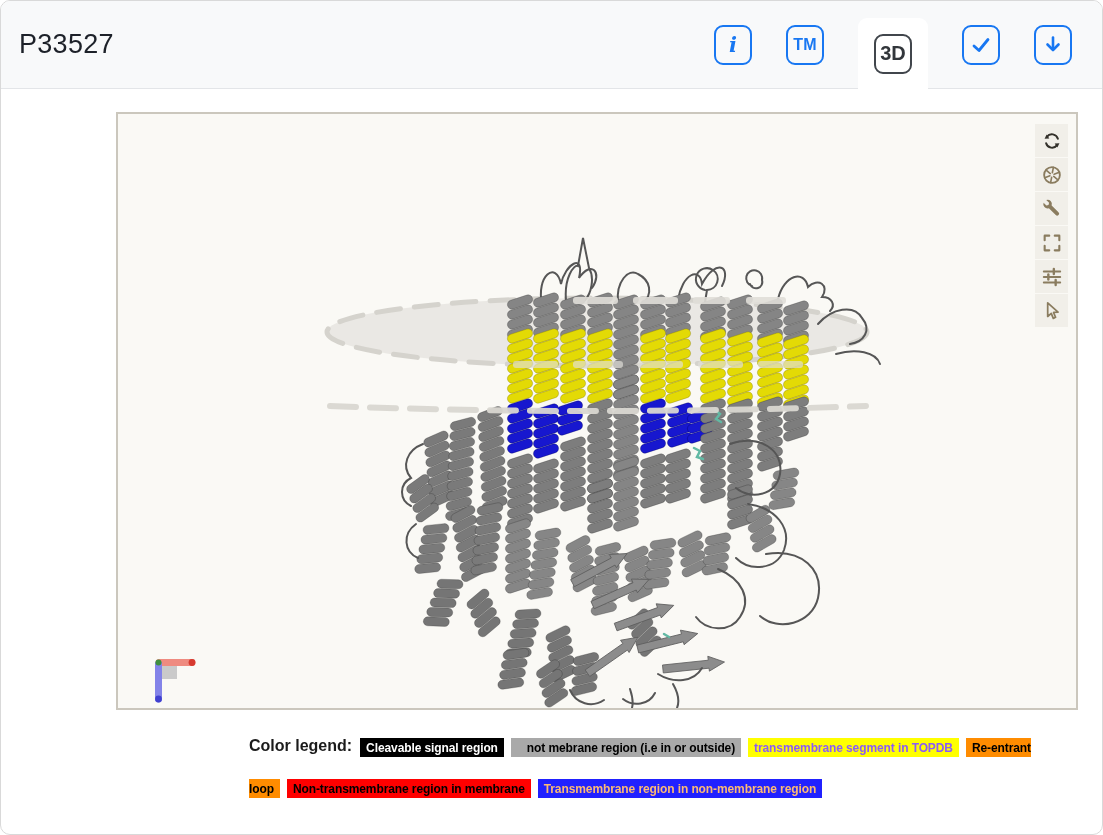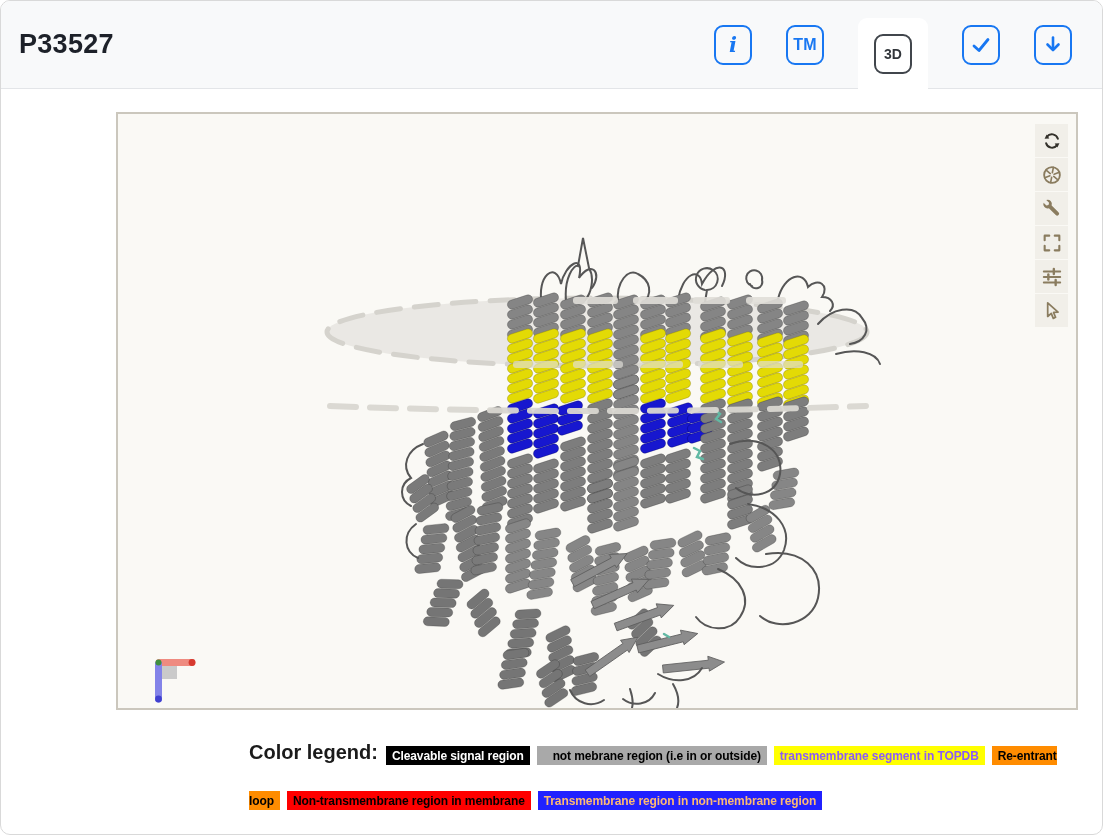--- a/index.html
+++ b/index.html
@@ -2,29 +2,29 @@
 <html><head>
 <meta charset="utf-8">
 <style>
   html,body{margin:0;padding:0;width:1103px;height:835px;background:#fff;
     font-family:"Liberation Sans",sans-serif;}
   .page{position:absolute;inset:0;border:1px solid #d9d9d9;border-radius:10px;
     overflow:hidden;background:#fff;box-sizing:border-box;}
   
   header{height:88px;background:#f8f9fa;border-bottom:1px solid #e3e5e8;
     display:flex;align-items:center;padding:0 30px 0 18px;box-sizing:border-box;}
-  .title{font-size:27px;font-weight:700;color:#1d2129;letter-spacing:.3px;}
+  .title{font-size:27px;font-weight:400;color:#1d2129;letter-spacing:.3px;}
   .tabs{margin-left:auto;display:flex;align-items:center;gap:34px;height:100%;}
   .tabbtn{width:38px;height:40px;border:2.5px solid #1877f2;border-radius:9px;
     background:transparent;color:#1877f2;display:flex;align-items:center;
     justify-content:center;cursor:pointer;padding:0;box-sizing:border-box;}
   .tabbtn .ital{font-family:"DejaVu Serif","Liberation Serif",serif;
     font-style:italic;font-weight:600;font-size:21px;line-height:1;}
   .tabbtn .tm{font-size:16px;font-weight:700;letter-spacing:.3px;}
-  .tabbtn .d3{font-size:14px;font-weight:700;}
+  .tabbtn .d3{font-size:20px;font-weight:700;}
   .tab-active-wrap{height:71px;align-self:flex-end;background:#fff;
     border-radius:9px 9px 0 0;display:flex;align-items:center;padding:0 16px;
     margin-bottom:-1px;}
   .tabbtn.dark{border-color:#41464c;color:#32363b;background:#fff;}
   .tabbtn svg{display:block;}
   
   main{padding:23px 0 0 115px;background:#fff;}
   .viewer{width:962px;height:598px;border:2px solid #cbc7bd;background:#faf9f5;
     position:relative;box-sizing:border-box;overflow:hidden;}
   svg.scene{position:absolute;left:0;top:0;}
@@ -32,21 +32,21 @@
     flex-direction:column;gap:1px;}
   .tool{width:33px;height:33px;background:#f1efe9;border:0;display:flex;
     align-items:center;justify-content:center;cursor:pointer;padding:0;}
   .tool svg{stroke:#8a7c5f;fill:none;stroke-linecap:round;stroke-linejoin:round;}
   .tool svg .fillpart{fill:#8a7c5f;stroke:none;}
   .tool.active svg{stroke:#33312b;}
   .tool.active svg .fillpart{fill:#33312b;}
   .axes{position:absolute;left:34px;bottom:2px;}
   
   .legend{margin:12px 45px 0 133px;line-height:3;font-size:12px;color:#000;}
-  .legend-title{font-size:20px;font-weight:600;color:#1b1b1b;margin-right:8px;}
+  .legend-title{font-size:16px;font-weight:600;color:#1b1b1b;margin-right:8px;}
   .chip{font-weight:700;padding:2.5px 6px;margin-right:7px;letter-spacing:-.1px;margin-top:15px;}
   .chip.c0{background:#000000;color:#ffffff;}
   .chip.c1{background:#a9a9a9;color:#000000;padding-left:16px;}
   .chip.c2{background:#ffff00;color:#8b5cf6;}
   .chip.c3{background:#ff8c00;color:#000000;}
   .chip.c4{background:#ff0000;color:#000000;}
   .chip.c5{background:#2121ff;color:#fdba74;}
 </style>
 </head>
 <body>

